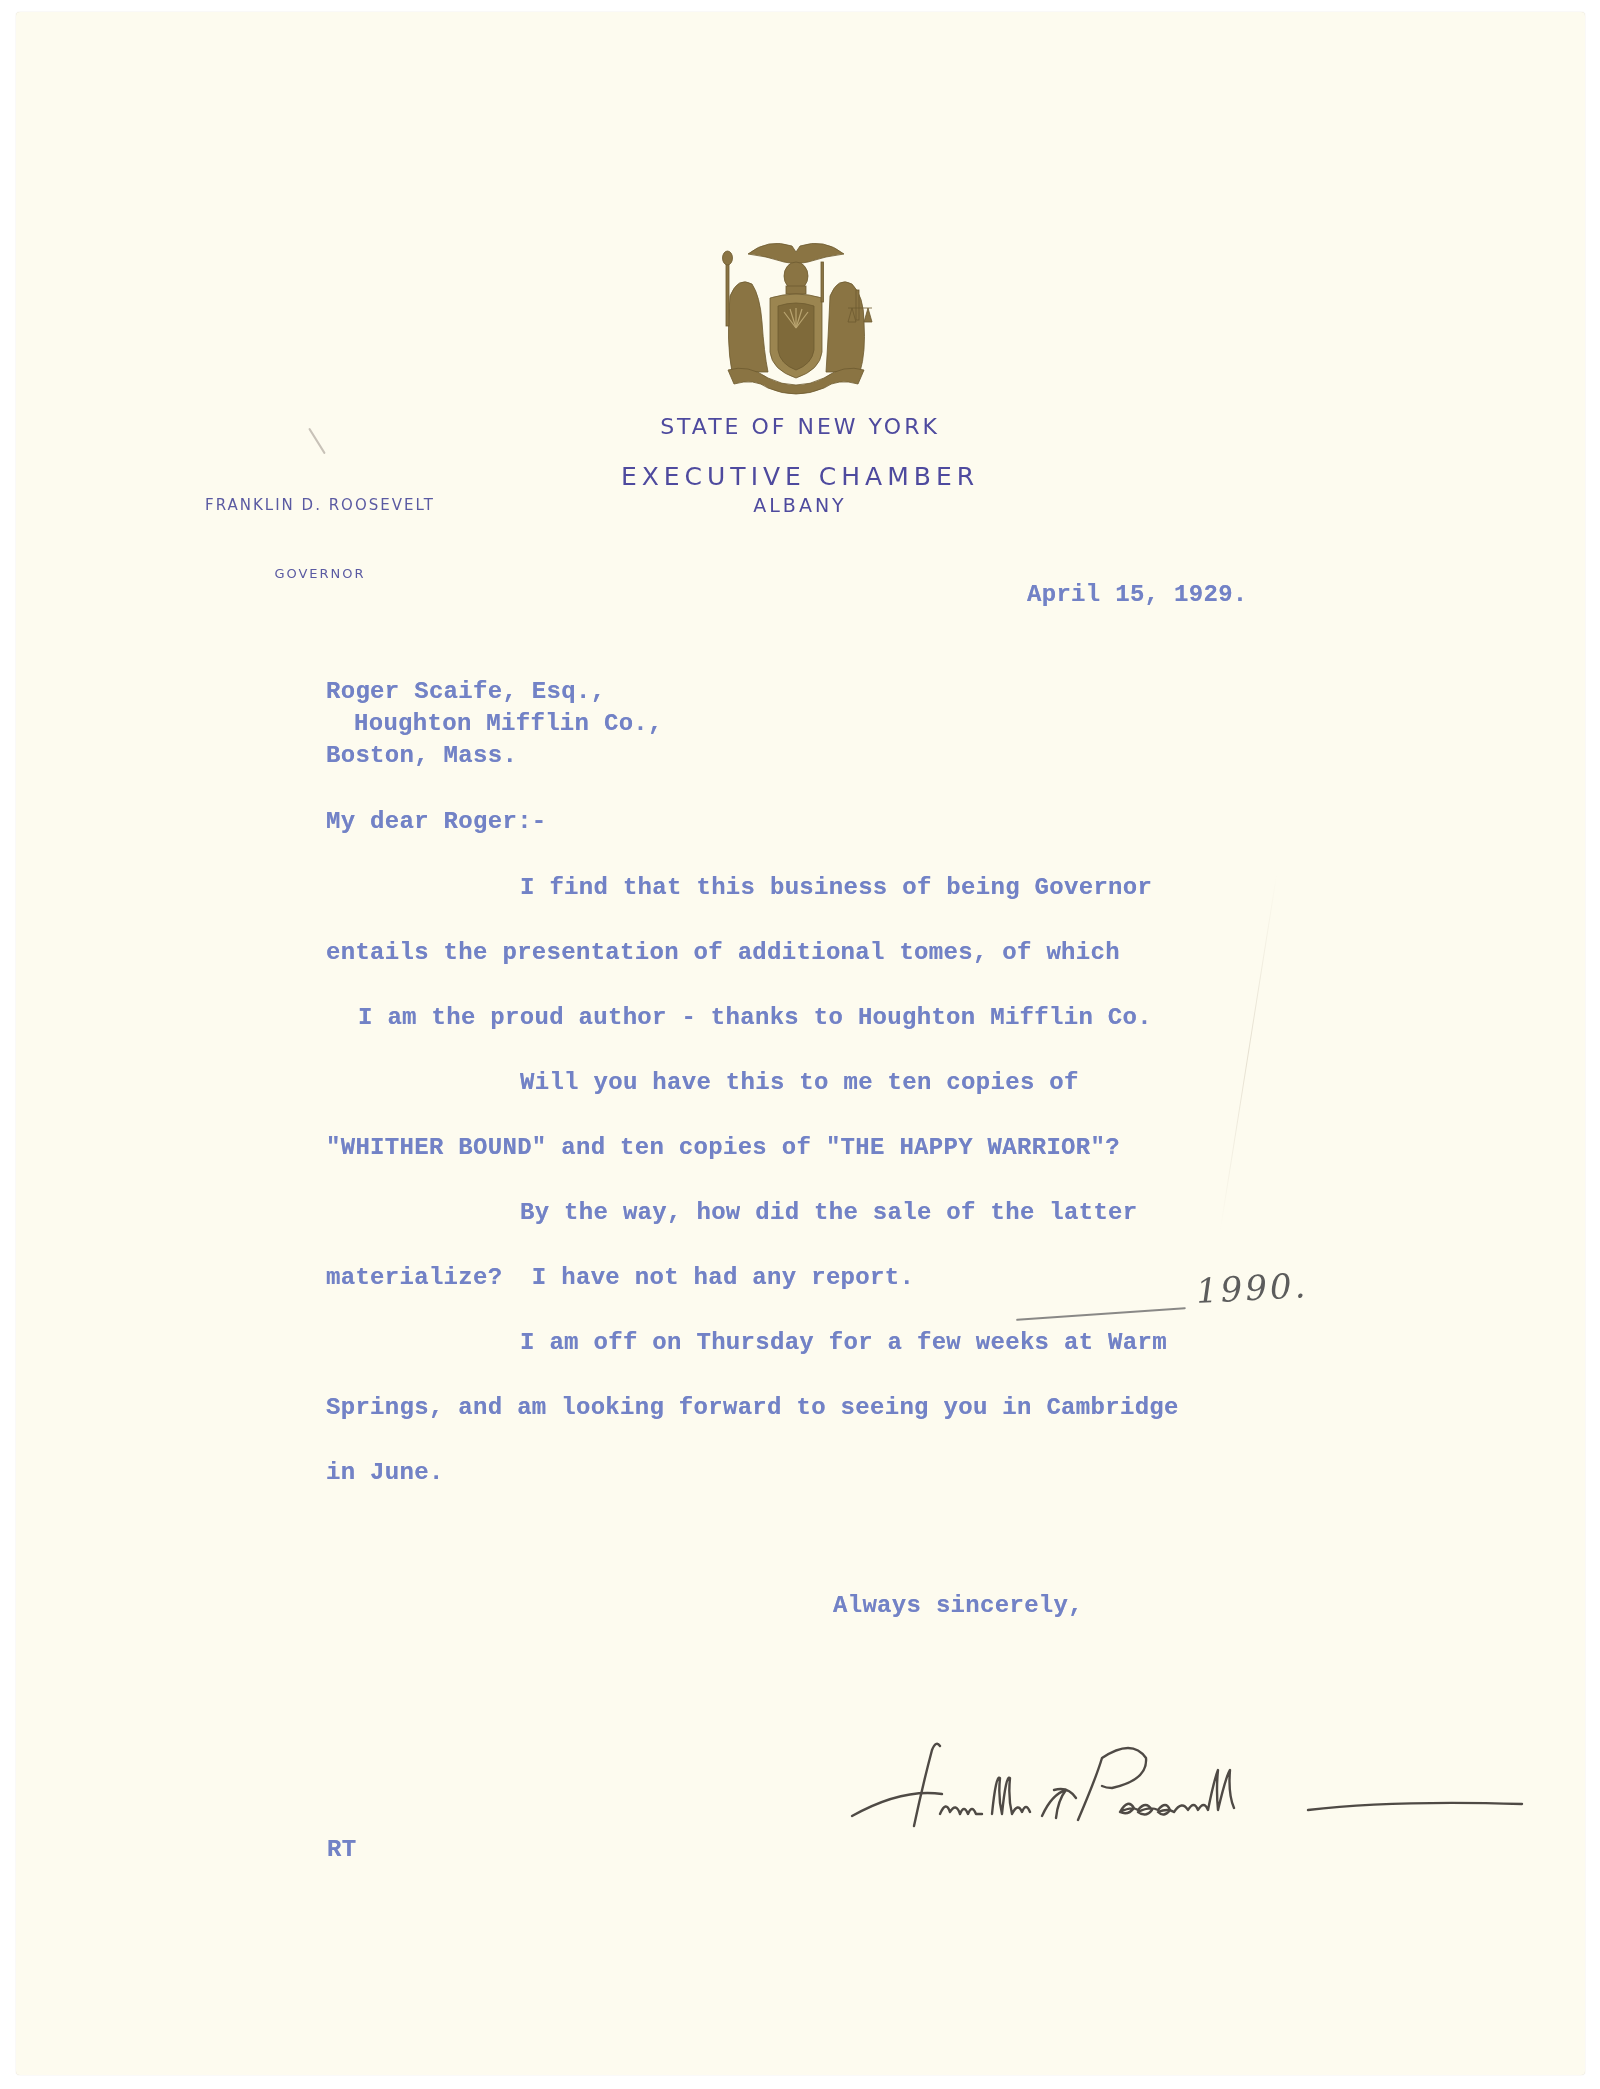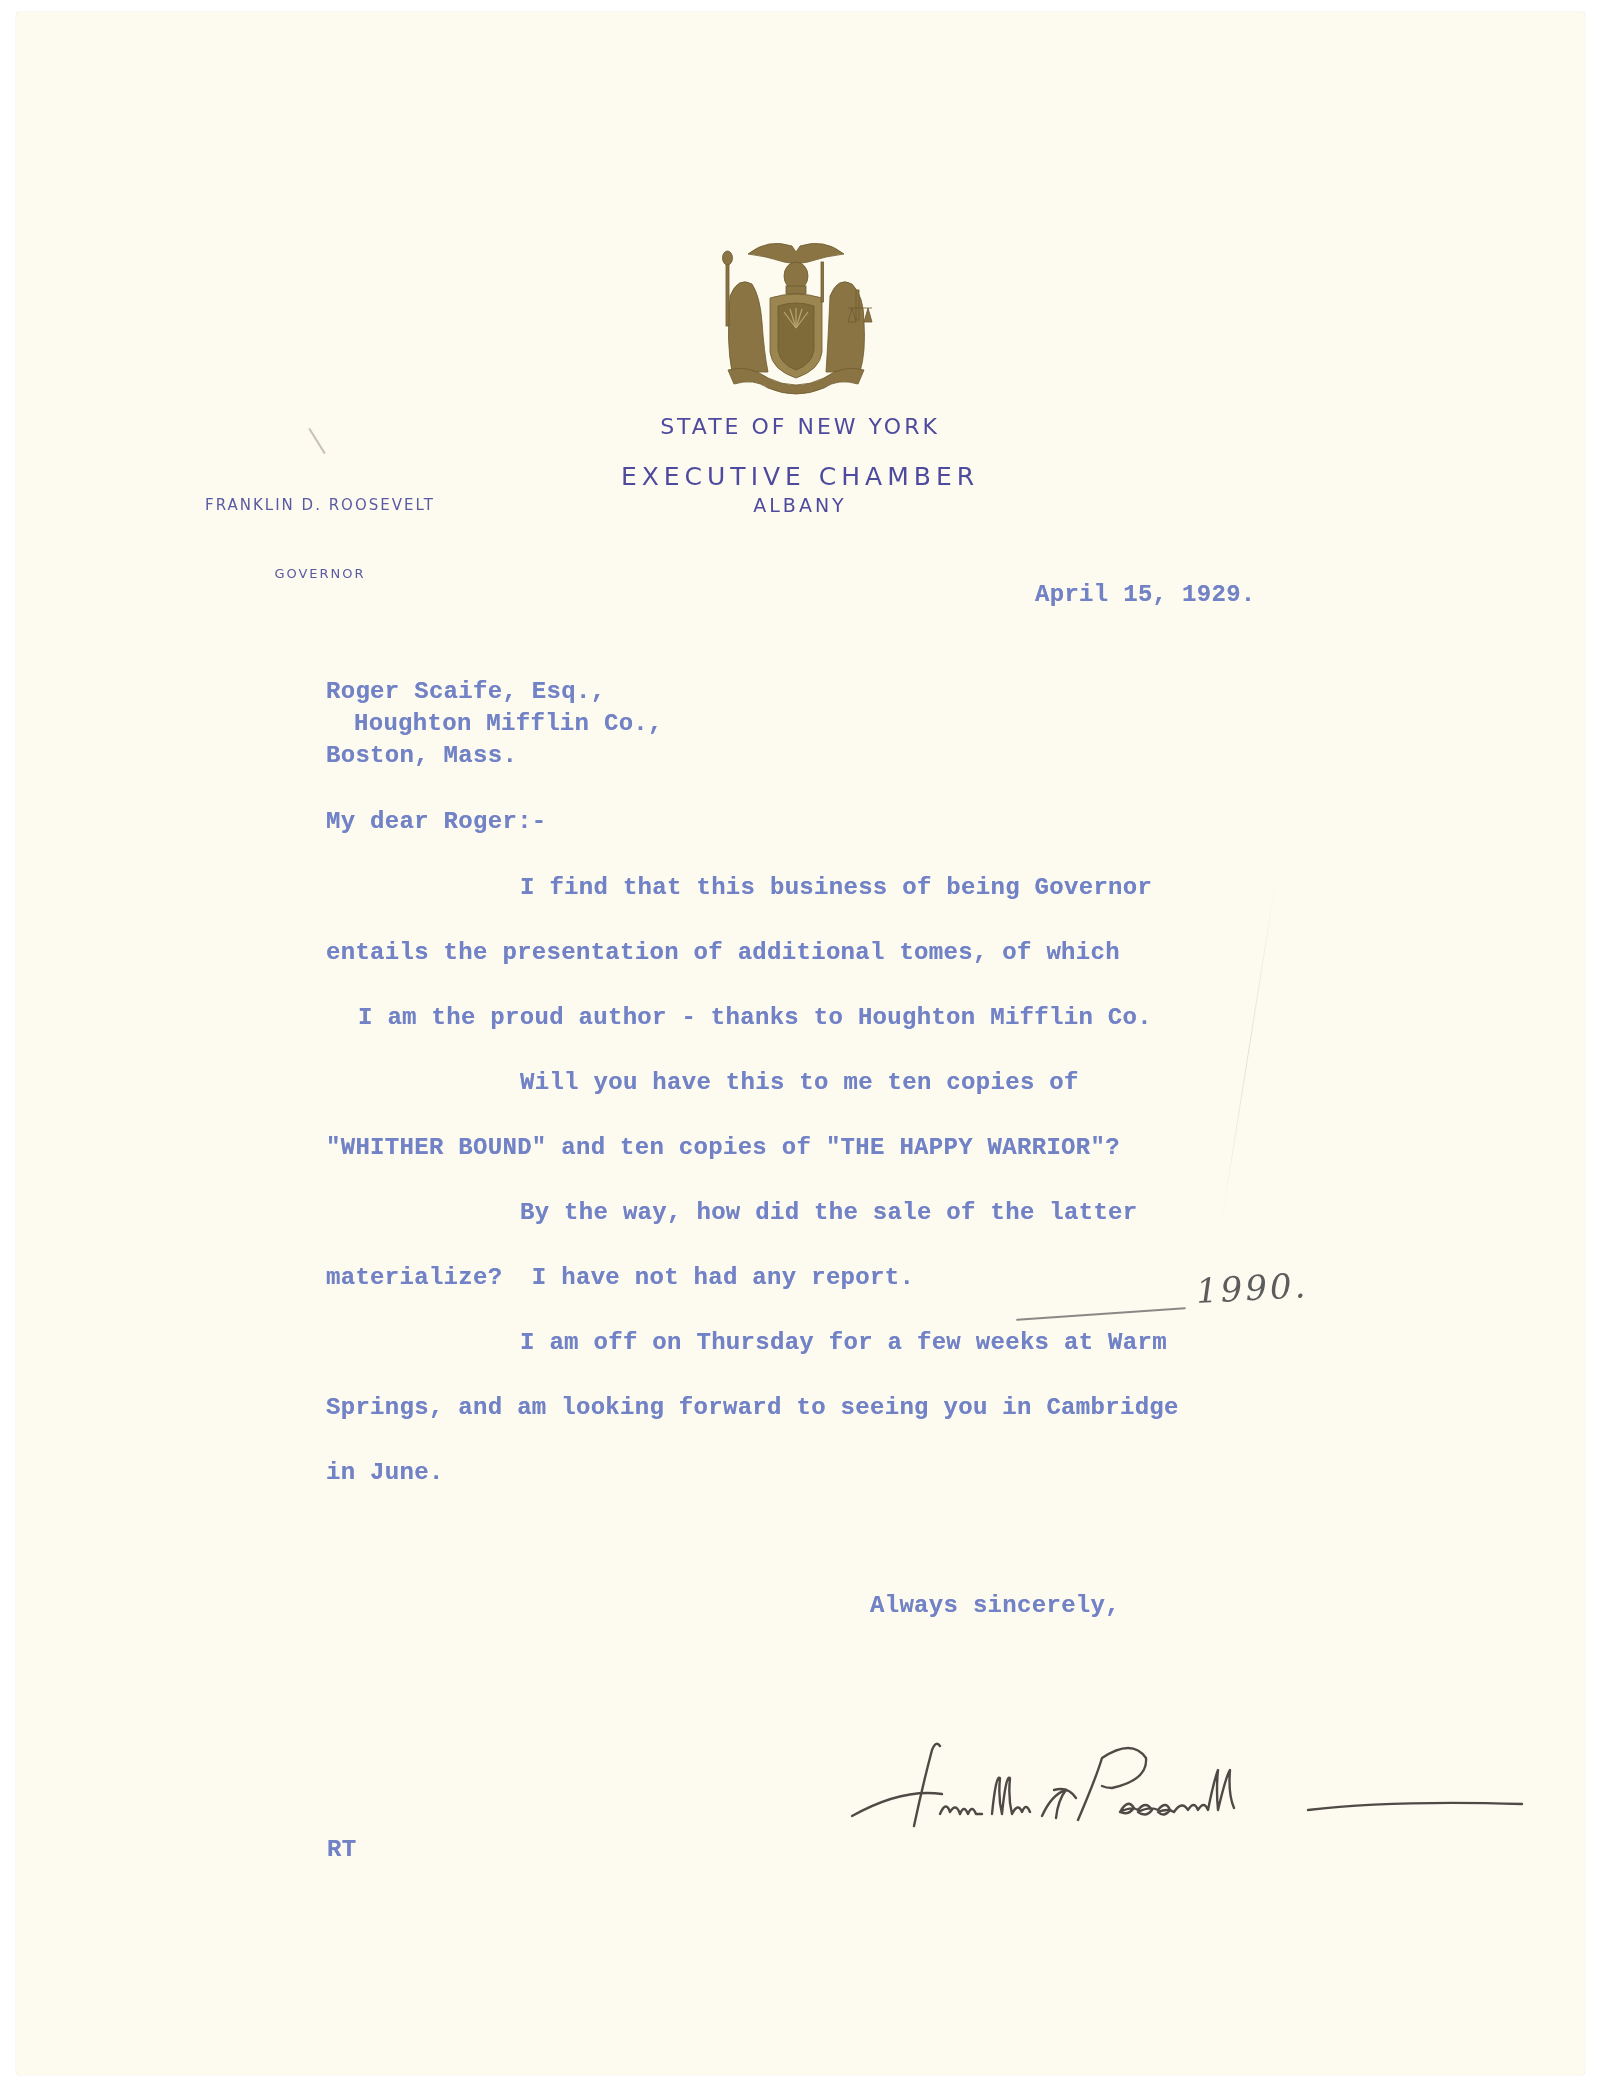--- a/index.html
+++ b/index.html
@@ -89,25 +89,25 @@
     .tw {
       position: absolute;
       font-family: "Liberation Mono", "DejaVu Sans Mono", monospace;
       font-weight: bold;
       color: #7282c6;
       font-size: 24px;
       white-space: pre;
       letter-spacing: 0.3px;
       text-shadow: 0 0 0.6px rgba(114,130,198,0.6);
     }
-    .date { left: 1027px; top: 581px; margin-left: 8px; }
+    .date { left: 1027px; top: 581px; }
     .addr-line { left: 326px; }
     .body-line { left: 326px; }
     .indent { left: 520px; }
-    .closing { left: 870px; top: 1592px; }
+    .closing { left: 833px; top: 1592px; }
     .initials { left: 327px; top: 1836px; }
 
     
     .pencil-line {
       position: absolute;
       left: 1016px;
       top: 1313px;
       width: 170px;
       height: 2px;
       background: #6b6b6b;

